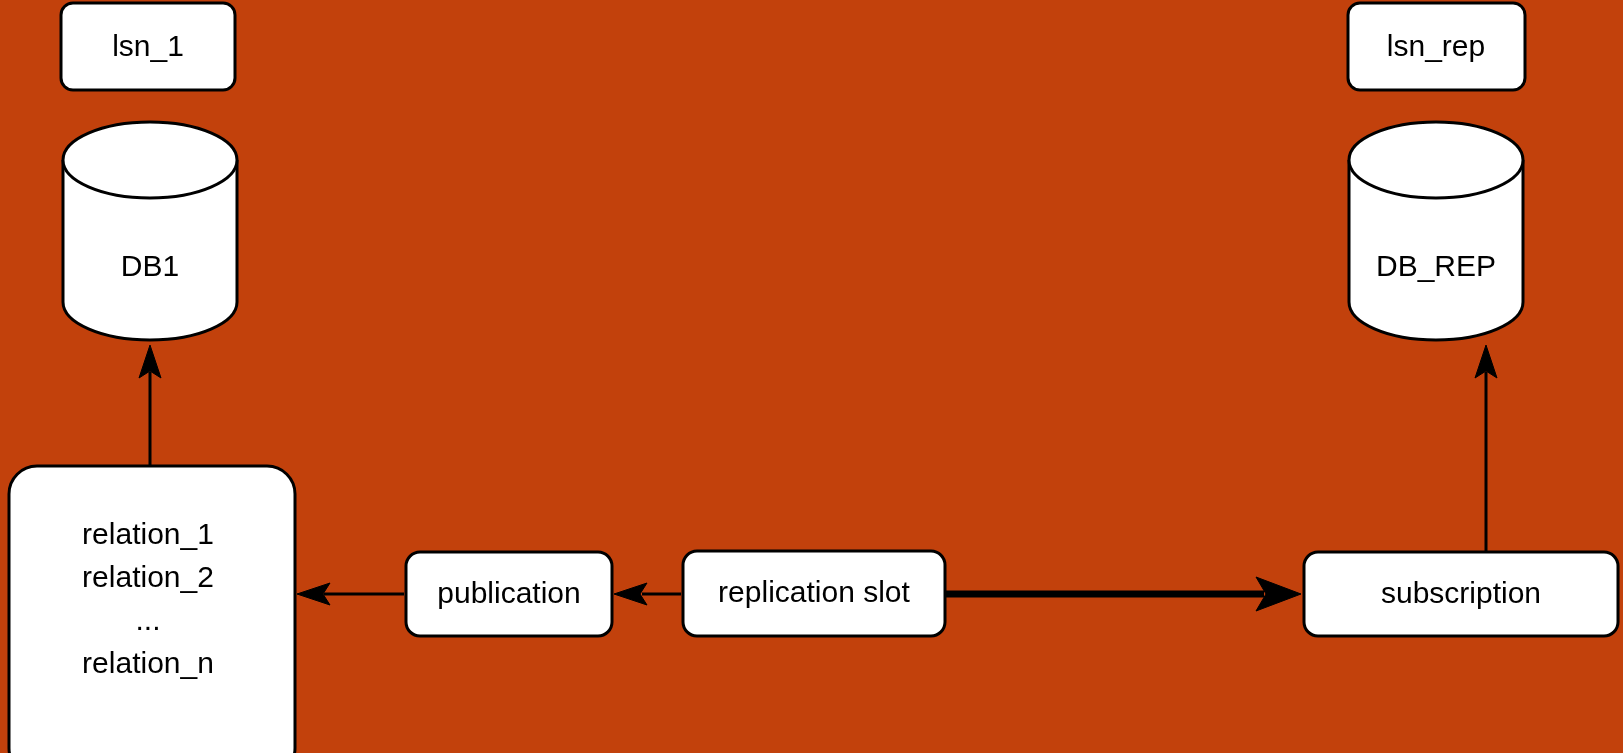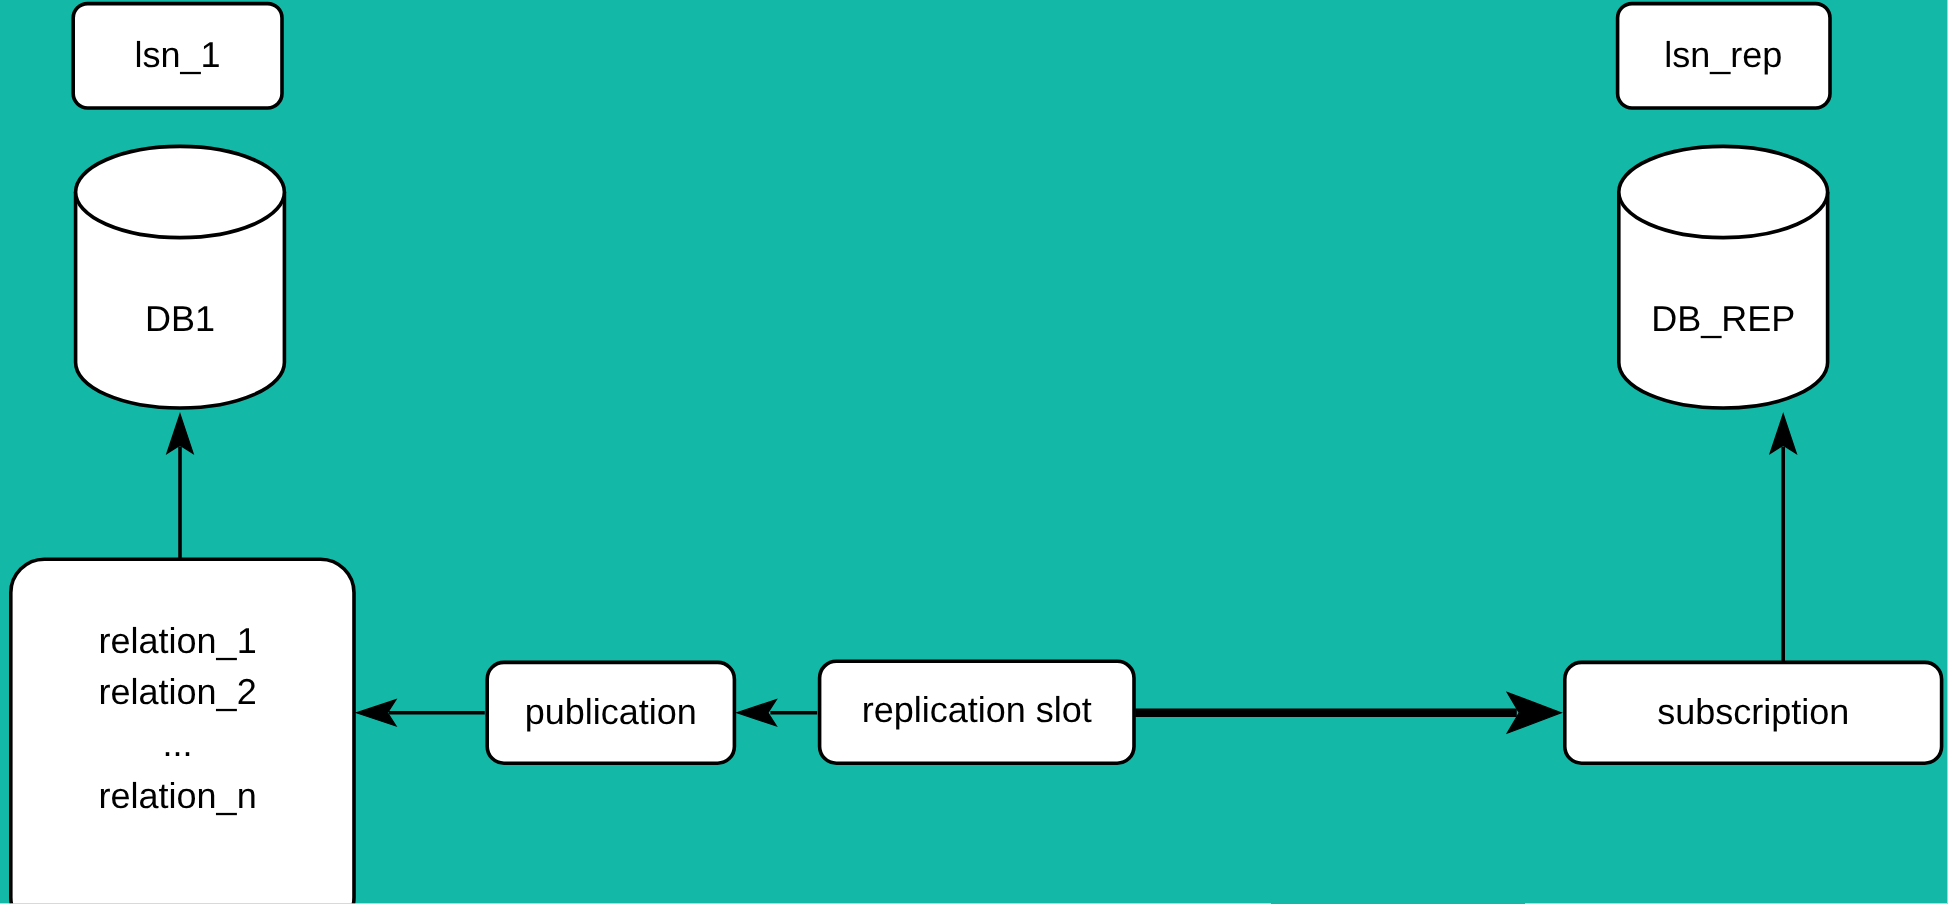--- a/index.html
+++ b/index.html
@@ -11,21 +11,21 @@
   body {
     width: 1623px;
     height: 753px;
     overflow: hidden;
     font-family: "Liberation Sans", sans-serif;
   }
   #diagram-root {
     position: relative;
     width: 1623px;
     height: 753px;
-    background: #14b8a6;
+    background: #c2410c;
   }
   svg#diagram {
     display: block;
     width: 1623px;
     height: 753px;
   }
   .shape-stroke {
     fill: #ffffff;
     stroke: #000000;
     stroke-width: 3;

